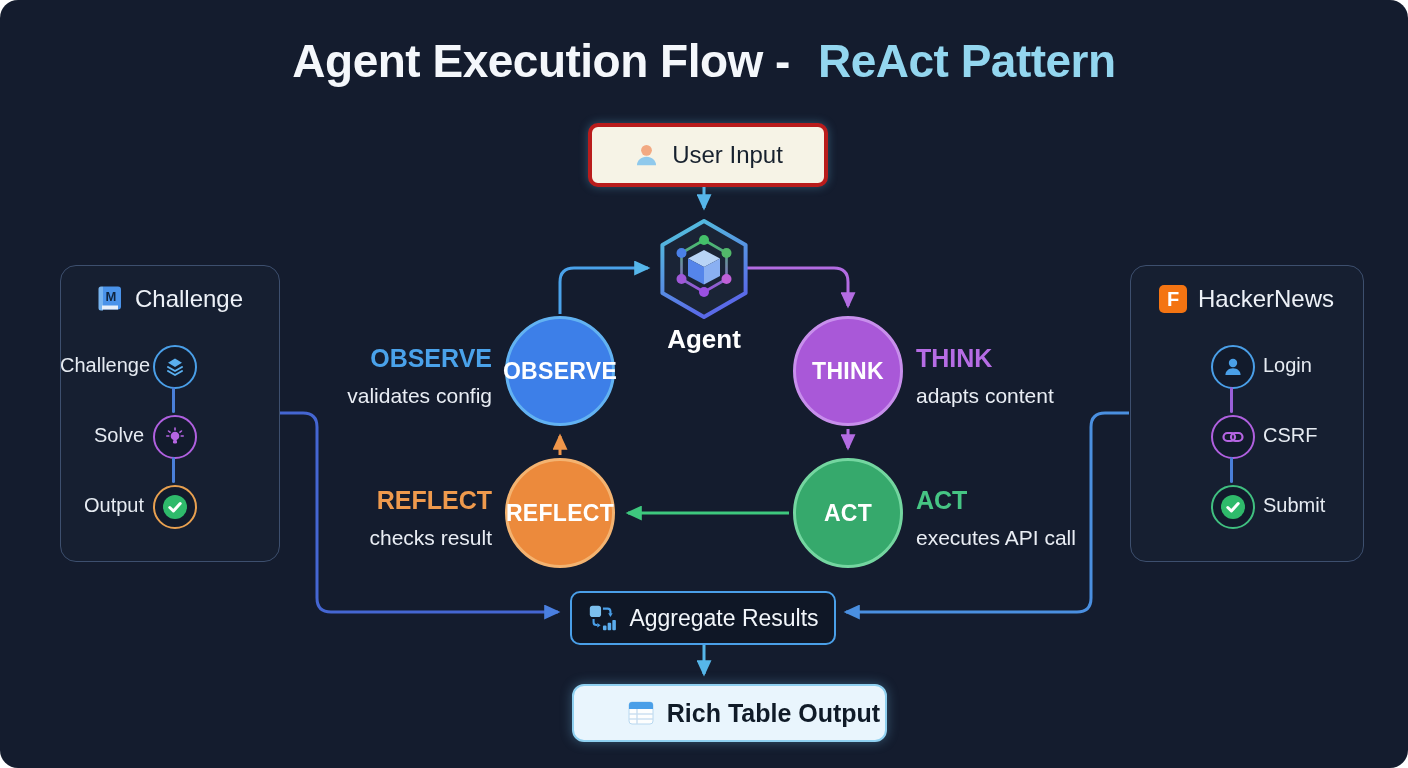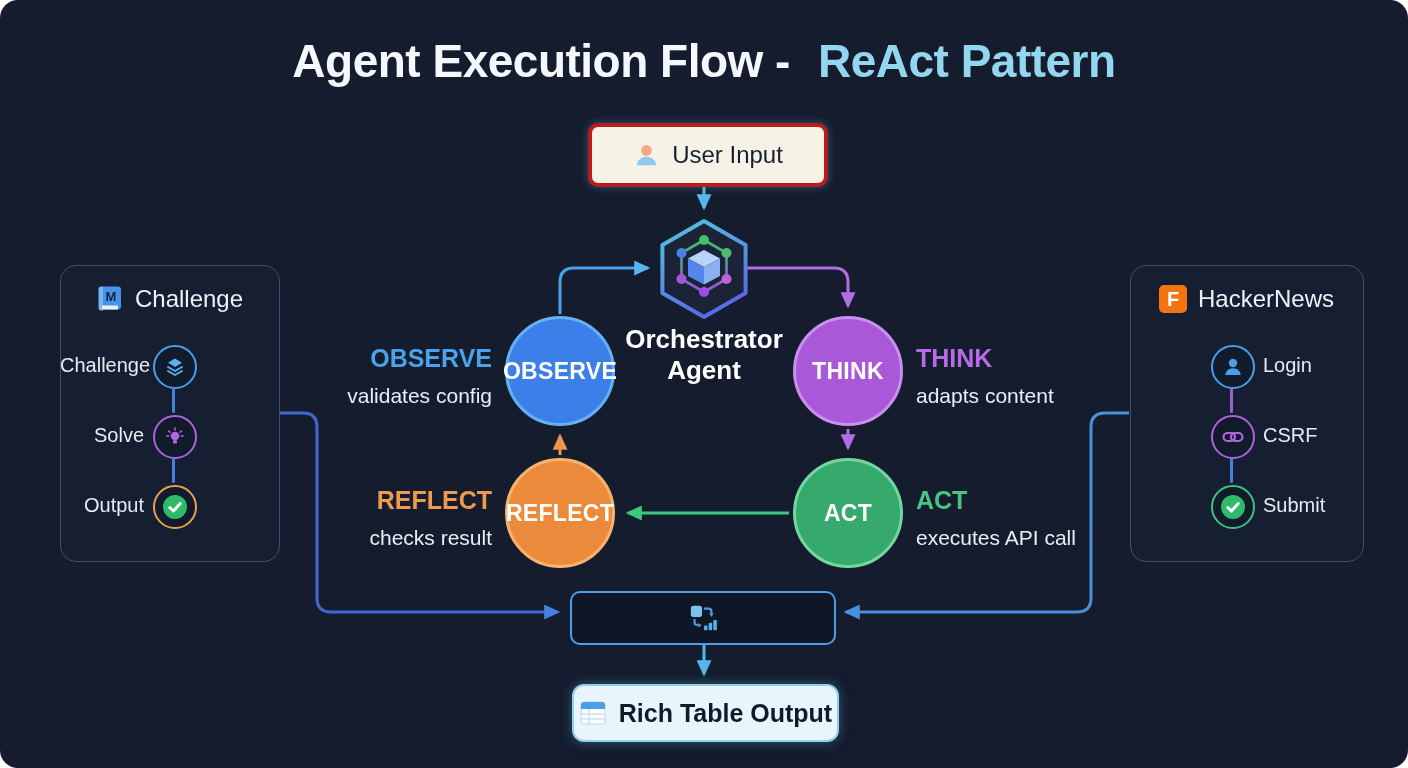--- a/index.html
+++ b/index.html
@@ -16,21 +16,21 @@
   
   #wires{left:0;top:0;width:1408px;height:768px;pointer-events:none;}
 
   
   .node-box{display:flex;align-items:center;justify-content:center;gap:12px;border-radius:10px;}
   .user-input{left:588px;top:123px;width:232px;height:56px;background:#f6f3e6;border:4px solid #b91c1c;
               box-shadow:0 0 10px rgba(110,195,235,.35);color:#17212e;font-size:24px;}
   .aggregate{left:570px;top:591px;width:262px;height:50px;background:#0f1726;border:2px solid #4a9fe8;
              color:#f2f6fa;font-size:23px;}
   .output{left:572px;top:684px;width:263px;height:54px;background:#e9f5fd;border:2px solid #8fd0f0;border-radius:12px;
-          box-shadow:0 0 12px rgba(120,200,240,.35);color:#101b28;font-size:25px;font-weight:600;}
+          box-shadow:0 0 12px rgba(120,200,240,.35);color:#101b28;font-size:25px;font-weight:600;padding-left:48px;}
 
   
   .orch-text{left:584px;top:324px;width:240px;text-align:center;color:#ffffff;font-size:26px;font-weight:700;line-height:1.18;}
 
   
   .stage-circle{width:104px;height:104px;border-radius:50%;display:flex;align-items:center;justify-content:center;
                 color:#fff;font-weight:700;font-size:23px;letter-spacing:.3px;}
   .c-observe{left:505px;top:316px;background:#3d7fe8;border:3px solid #62b2f2;}
   .c-think{left:793px;top:316px;background:#a958d8;border:3px solid #c88fec;}
   .c-act{left:793px;top:458px;background:#36a96c;border:3px solid #74d6a0;}
@@ -132,21 +132,20 @@
     <circle cx="77.5" cy="39" r="5" fill="#52b86a"></circle>
     <circle cx="32.5" cy="39" r="5" fill="#4a80e8"></circle>
     <circle cx="77.5" cy="65" r="5" fill="#c060d8"></circle>
     <circle cx="32.5" cy="65" r="5" fill="#a058d8"></circle>
     <circle cx="55" cy="78" r="5" fill="#9a50e0"></circle>
     <polygon points="55,36 71,44.5 55,53 39,44.5" fill="#b8d4f6"></polygon>
     <polygon points="55,53 71,44.5 71,62 55,70.5" fill="#8ab0f2"></polygon>
     <polygon points="55,53 39,44.5 39,62 55,70.5" fill="#5585ea"></polygon>
   </svg>
   <div class="abs orch-text">
-    <div>Orchestrator</div>
     <div>Agent</div>
   </div>
 
   <div class="abs stage-circle c-observe">
     <span>OBSERVE</span>
   </div>
   <div class="abs stage-circle c-think">
     <span>THINK</span>
   </div>
   <div class="abs stage-circle c-act">
@@ -253,20 +252,21 @@
     <svg width="30" height="30" viewBox="0 0 32 32">
       <rect x="3" y="3" width="12" height="12" rx="3" fill="#7cc0ee"></rect>
       <path d="M17,6 h5 a3,3 0 0 1 3,3 v2.5" fill="none" stroke="#4a9fe8" stroke-width="2.2"></path>
       <polygon points="22.6,11 27.4,11 25,15" fill="#4a9fe8"></polygon>
       <path d="M7,17 v3.5 a3,3 0 0 0 3,3 h1" fill="none" stroke="#4a9fe8" stroke-width="2.2"></path>
       <polygon points="11,21.2 11,26 14.5,23.6" fill="#4a9fe8"></polygon>
       <rect x="17" y="24" width="3.8" height="5" rx="1" fill="#5badee"></rect>
       <rect x="22" y="21" width="3.8" height="8" rx="1" fill="#5badee"></rect>
       <rect x="27" y="18" width="3.8" height="11" rx="1" fill="#5badee"></rect>
     </svg>
+    <span>Aggregate Results</span>
   </div>
 
   <div class="abs node-box output">
     <svg width="28" height="28" viewBox="0 0 28 28">
       <rect x="2" y="3" width="24" height="22" rx="3" fill="#fdfefe" stroke="#b8d8f0" stroke-width="1"></rect>
       <path d="M2,6 a3,3 0 0 1 3,-3 h18 a3,3 0 0 1 3,3 v4 h-24 z" fill="#4a9fe8"></path>
       <g stroke="#c8ddf0" stroke-width="1.4">
         <line x1="2" y1="15" x2="26" y2="15"></line>
         <line x1="2" y1="20" x2="26" y2="20"></line>
         <line x1="10" y1="10" x2="10" y2="25"></line>

